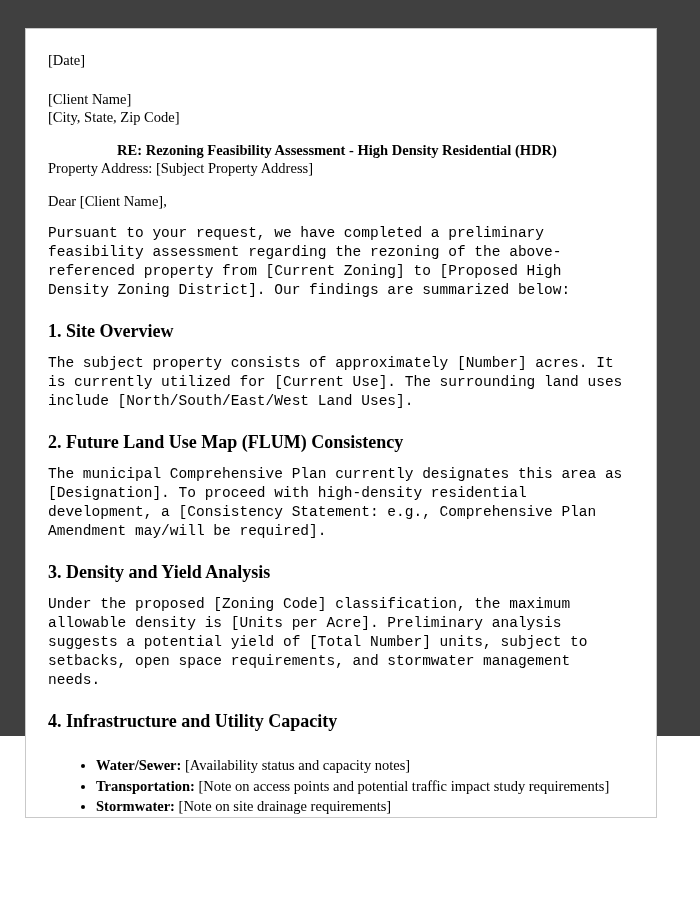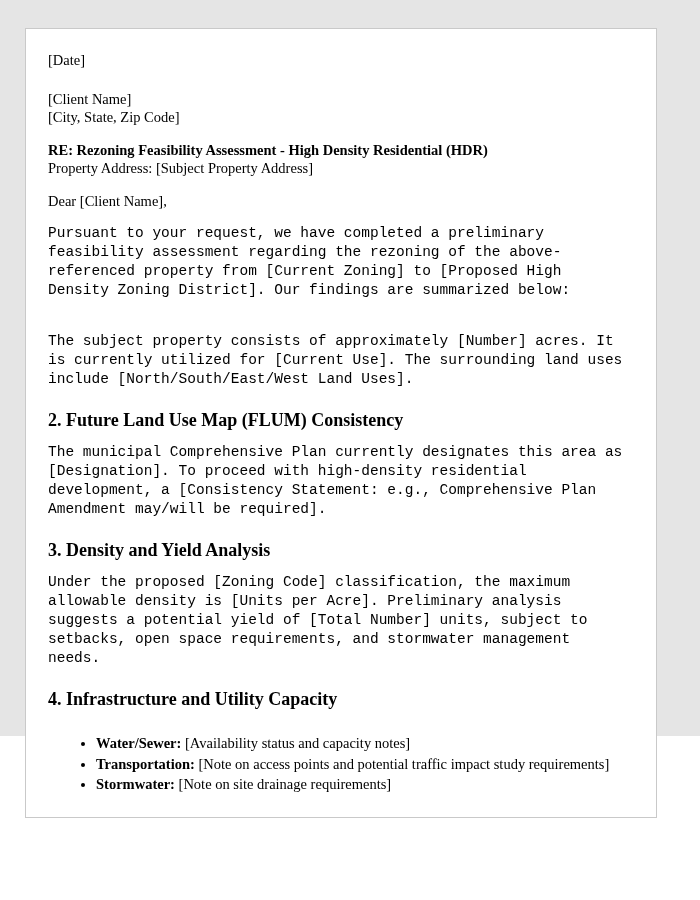--- a/index.html
+++ b/index.html
@@ -11,21 +11,21 @@
     width: 700px;
     height: 900px;
     font-family: "Liberation Serif", serif;
     color: #000000;
     overflow: hidden;
   }
   .page {
     position: relative;
     width: 700px;
     height: 736px;
-    background: #e5e5e5;
+    background: #404040;
   }
   .doc-frame {
     position: absolute;
     left: 25px;
     top: 28px;
     width: 632px;
     height: 790px;
     border: 1px solid #c9c9c9;
     box-sizing: border-box;
     background: #ffffff;
@@ -33,21 +33,21 @@
   }
   .doc-body {
     padding: 22px 30px 0 22px;
   }
   .line {
     font-size: 14.5px;
     line-height: 18.5px;
   }
   .gap-lg { height: 20px; }
   .gap-md { height: 14px; }
-  .bold { font-weight: bold; }
+  .bold { font-weight: bold; text-align: center; }
   .para {
     font-size: 14.5px;
     line-height: 19px;
     margin: 0;
     font-family: Liberation Mono, monospace;
   }
   h2.heading {
     font-size: 18px;
     line-height: 22px;
     font-weight: bold;
@@ -89,20 +89,21 @@
 
       <div class="gap-md"></div>
 
       <div class="line">Dear [Client Name],</div>
 
       <div class="gap-md"></div>
 
       <p class="para">Pursuant to your request, we have completed a preliminary feasibility assessment regarding the rezoning of the above-referenced property from [Current Zoning] to [Proposed High Density Zoning District]. Our findings are summarized below:</p>
 
       <div class="sec-gap-before"></div>
+      <h2 class="heading">1. Site Overview</h2>
       <div class="sec-gap-after"></div>
       <p class="para">The subject property consists of approximately [Number] acres. It is currently utilized for [Current Use]. The surrounding land uses include [North/South/East/West Land Uses].</p>
 
       <div class="sec-gap-before"></div>
       <h2 class="heading">2. Future Land Use Map (FLUM) Consistency</h2>
       <div class="sec-gap-after"></div>
       <p class="para">The municipal Comprehensive Plan currently designates this area as [Designation]. To proceed with high-density residential development, a [Consistency Statement: e.g., Comprehensive Plan Amendment may/will be required].</p>
 
       <div class="sec-gap-before"></div>
       <h2 class="heading">3. Density and Yield Analysis</h2>

